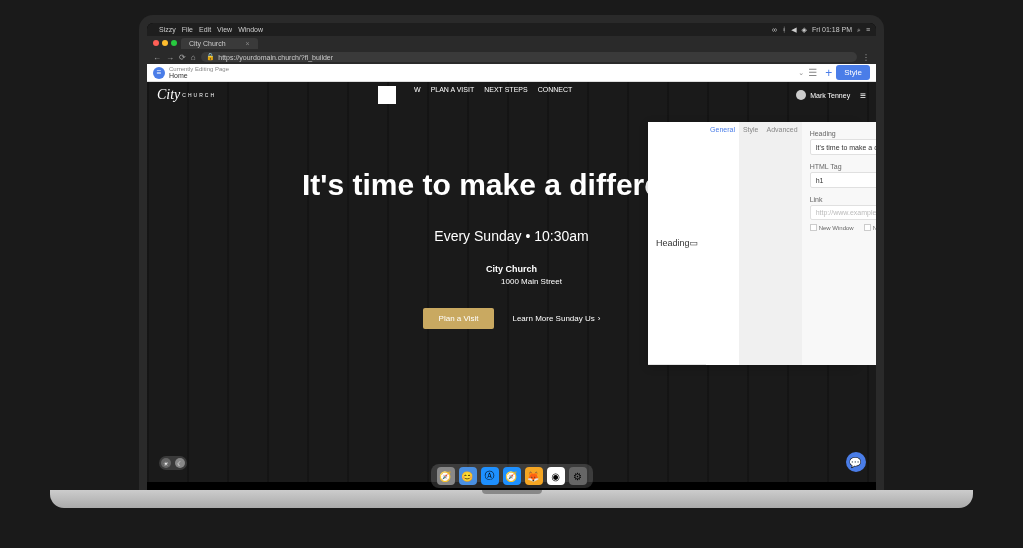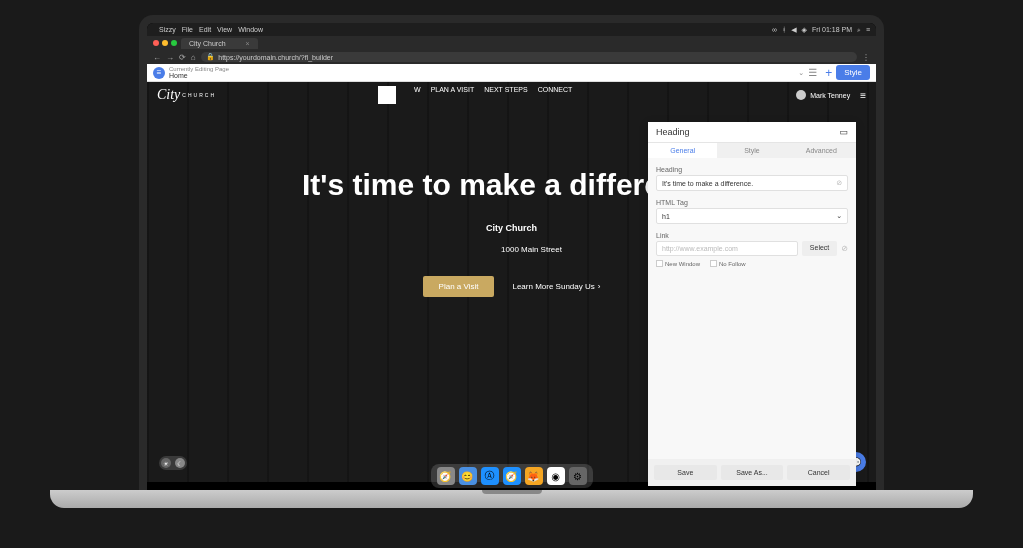--- a/index.html
+++ b/index.html
@@ -46,31 +46,31 @@
 .nav-items span { cursor: pointer; }
 .white-box { width: 18px; height: 18px; background: #fff; margin-left: -18px; margin-right: 8px; }
 .user-area { margin-left: auto; display: flex; align-items: center; gap: 4px; }
 .avatar { width: 10px; height: 10px; border-radius: 50%; background: #ccc; }
 .hamburger { font-size: 10px; cursor: pointer; margin-left: 6px; }
 
 .hero { text-align: center; padding-top: 85px; }
 .heading { font-size: 30px; font-weight: 700; line-height: 1.2; }
 .subhead { font-size: 14px; margin-top: 25px; }
 .ch-name { font-size: 9px; font-weight: 600; margin-top: 20px; }
-.ch-addr { font-size: 8px; margin-top: 12px; padding-left: 40px; }
+.ch-addr { font-size: 8px; margin-top: 3px; padding-left: 40px; }
 .btns { display: flex; justify-content: center; gap: 18px; margin-top: 22px; align-items: center; }
 .primary-btn { background: #c9a961; color: #fff; padding: 6px 16px; font-size: 8px; border-radius: 2px; cursor: pointer; }
 .link-btn { font-size: 8px; cursor: pointer; display: flex; align-items: center; gap: 3px; }
 
 .toggle { position: absolute; bottom: 12px; left: 12px; width: 28px; height: 14px; background: #3a3a3a; border-radius: 7px; display: flex; align-items: center; padding: 0 2px; justify-content: space-between; }
 .toggle-dot { width: 10px; height: 10px; border-radius: 50%; background: #666; font-size: 6px; display: flex; align-items: center; justify-content: center; }
 
 .chat { position: absolute; bottom: 10px; right: 10px; width: 20px; height: 20px; background: #4a7de8; border-radius: 50%; display: flex; align-items: center; justify-content: center; color: #fff; font-size: 10px; cursor: pointer; }
 
-.panel { position: absolute; top: 40px; right: 20px; width: 208px; height: 364px; background: #f8f8f8; border-radius: 3px; display: flex; flex-direction: column; font-size: 8px; color: #333; box-shadow: 0 2px 10px rgba(0,0,0,0.2); }
+.panel { position: absolute; top: 40px; right: 20px; width: 208px; height: 243px; background: #f8f8f8; border-radius: 3px; display: flex; flex-direction: row; font-size: 8px; color: #333; box-shadow: 0 2px 10px rgba(0,0,0,0.2); }
 .panel-head { background: #fff; padding: 5px 8px; border-bottom: 1px solid #e5e5e5; display: flex; justify-content: space-between; align-items: center; font-size: 9px; }
 .panel-tabs { display: flex; background: #f0f0f0; }
 .panel-tab { flex: 1; text-align: center; padding: 4px; font-size: 7px; cursor: pointer; color: #888; }
 .panel-tab.active { background: #fff; color: #4a7de8; }
 .panel-body { flex: 1; padding: 8px; background: #f8f8f8; }
 .field { margin-bottom: 8px; }
 .field-label { font-size: 7px; color: #666; margin-bottom: 2px; }
 .field-input { width: 100%; background: #fff; border: 1px solid #e0e0e0; padding: 3px 5px; font-size: 7px; border-radius: 2px; display: flex; justify-content: space-between; align-items: center; }
 .field-input .clear { color: #bbb; cursor: pointer; }
 .select-row { display: flex; gap: 4px; }
@@ -160,20 +160,21 @@
     </div>
     <div class="user-area">
       <div class="avatar"></div>
       <span>Mark Tenney</span>
       <span class="hamburger">≡</span>
     </div>
   </div>
 
   <div class="hero">
     <div class="heading">It's time to make a difference.</div>
+    <div class="subhead">Every Sunday • 10:30am</div>
     <div class="ch-name">City Church</div>
     <div class="ch-addr">1000 Main Street</div>
     <div class="btns">
       <div class="primary-btn">Plan a Visit</div>
       <div class="link-btn">
         <span>Learn More Sunday Us</span>
         <span>›</span>
       </div>
     </div>
   </div>

